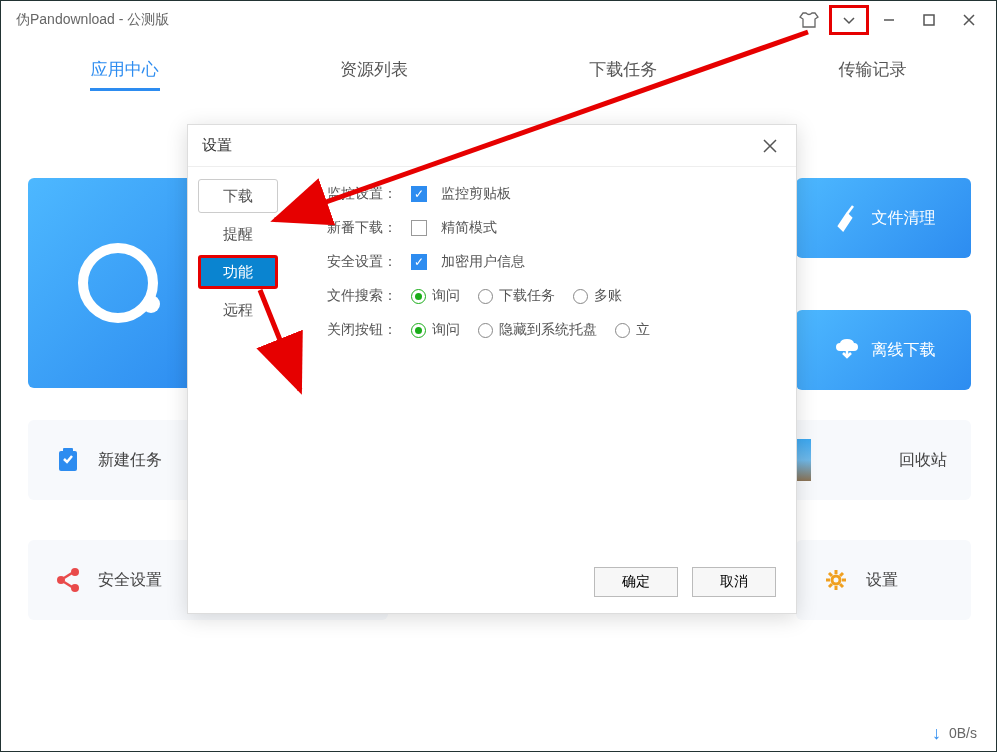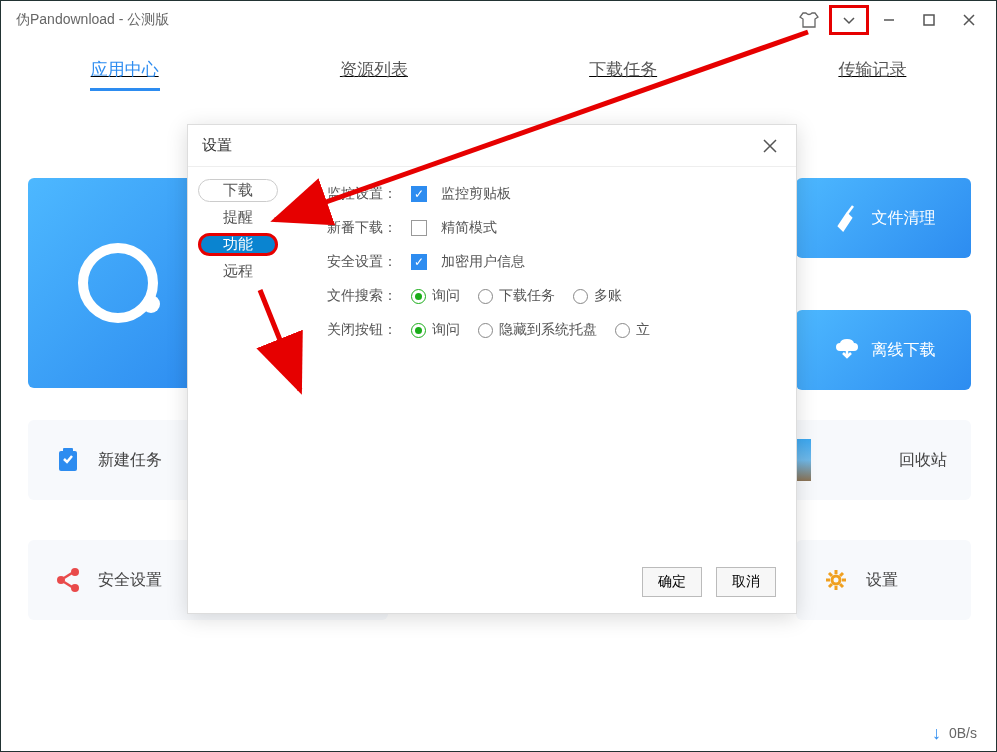--- a/index.html
+++ b/index.html
@@ -7,21 +7,21 @@
     
     
     .titlebar { display: flex; align-items: center; height: 40px; padding: 0 8px; color: #666; font-size: 14px; }
     .titlebar-title { padding-left: 8px; }
     .titlebar-spacer { flex: 1; }
     .titlebar-icon { width: 40px; height: 30px; display: flex; align-items: center; justify-content: center; font-size: 16px; color: #666; cursor: pointer; }
     .titlebar-shirt { font-size: 18px; }
     .titlebar-chevron { border: 3px solid #e60000; }
     
     
-    .main-tabs { display: flex; padding: 8px 0 0 0; text-decoration: underline; }
+    .main-tabs { display: flex; padding: 8px 0 0 0; }
     .main-tab { flex: 1; text-align: center; padding: 10px 0; font-size: 17px; color: #555; cursor: pointer; position: relative; }
     .main-tab.active { color: #2d8cf0; }
     .main-tab.active::after { content: ''; position: absolute; bottom: 0; left: 50%; transform: translateX(-50%); width: 70px; height: 3px; background: #2d8cf0; }
     
     
     .big-card { position: absolute; left: 28px; top: 178px; width: 180px; height: 210px; background: linear-gradient(135deg, #4db8ff 0%, #2d8cf0 100%); border-radius: 6px; display: flex; align-items: center; justify-content: center; }
     .big-card-circle { width: 80px; height: 80px; border: 10px solid #fff; border-radius: 50%; position: relative; }
     .big-card-circle::after { content: ''; position: absolute; right: -12px; bottom: 0; width: 18px; height: 18px; background: #fff; border-radius: 50%; }
     
     
@@ -36,39 +36,39 @@
     
     .statusbar { position: absolute; bottom: 0; left: 0; right: 0; height: 38px; display: flex; align-items: center; justify-content: flex-end; padding-right: 20px; font-size: 14px; color: #666; gap: 8px; }
     .statusbar-icon { color: #2d8cf0; font-size: 18px; }
     
     
     .dialog { position: absolute; left: 187px; top: 124px; width: 610px; height: 490px; background: #fff; border: 1px solid #ddd; box-shadow: 0 4px 20px rgba(0,0,0,0.15); z-index: 100; }
     .dialog-header { display: flex; align-items: center; height: 42px; padding: 0 14px; border-bottom: 1px solid #eee; font-size: 15px; color: #333; }
     .dialog-close { margin-left: auto; width: 24px; height: 24px; display: flex; align-items: center; justify-content: center; font-size: 18px; color: #555; cursor: pointer; }
     .dialog-body { display: flex; height: calc(100% - 42px); }
     .dialog-sidebar { width: 100px; padding: 12px 10px; display: flex; flex-direction: column; gap: 4px; }
-    .dialog-tab { height: 23px; display: flex; align-items: center; justify-content: center; font-size: 15px; color: #555; cursor: pointer; border: 1px solid transparent; border-radius: 13px; }
+    .dialog-tab { height: 34px; display: flex; align-items: center; justify-content: center; font-size: 15px; color: #555; cursor: pointer; border: 1px solid transparent; border-radius: 3px; }
     .dialog-tab.boxed { border: 1px solid #ccc; }
     .dialog-tab.active { background: #0a84d0; color: #fff; border: 3px solid #e60000; font-family: Liberation Mono, monospace; }
     .dialog-content { flex: 1; padding: 18px 14px; position: relative; }
     .form-row { display: flex; align-items: center; margin-bottom: 16px; font-size: 14px; color: #555; gap: 14px; }
     .form-label { width: 95px; text-align: right; }
     .form-select { width: 140px; height: 28px; border: 1px solid #bbb; padding: 0 8px; display: flex; align-items: center; justify-content: space-between; cursor: pointer; font-size: 14px; }
     .form-select .arrow { color: #2d8cf0; font-size: 12px; }
     .checkbox { width: 16px; height: 16px; border: 1px solid #999; display: inline-flex; align-items: center; justify-content: center; font-size: 12px; }
     .checkbox.checked { background: #2d8cf0; border-color: #2d8cf0; color: #fff; }
     .radio { width: 15px; height: 15px; border: 1.5px solid #888; border-radius: 50%; display: inline-flex; align-items: center; justify-content: center; }
     .radio.checked::after { content: ''; width: 7px; height: 7px; background: #1aad19; border-radius: 50%; }
     .radio.checked { border-color: #1aad19; }
     .radio.blue { border-color: #2d8cf0; }
     .radio-group { display: flex; align-items: center; gap: 18px; }
     .radio-item { display: flex; align-items: center; gap: 6px; }
     .highlight-row { border: 3px solid #e60000; padding: 8px 6px; margin-left: -6px; margin-bottom: 10px; }
     .dialog-footer { position: absolute; bottom: 16px; right: 20px; display: flex; gap: 14px; }
-    .dialog-btn { width: 60px; height: 30px; border: 1px solid #bbb; background: #f7f7f7; display: flex; align-items: center; justify-content: center; font-size: 14px; cursor: pointer; }
+    .dialog-btn { width: 84px; height: 30px; border: 1px solid #bbb; background: #f7f7f7; display: flex; align-items: center; justify-content: center; font-size: 14px; cursor: pointer; }
     
     
     .arrow-svg { position: absolute; pointer-events: none; z-index: 200; }
     
     
     .outer-border { position: absolute; inset: 0; border: 1px solid #233; pointer-events: none; box-shadow: inset 0 0 0 1px #fff; }
   </style>
 </head>
 <body>
 

